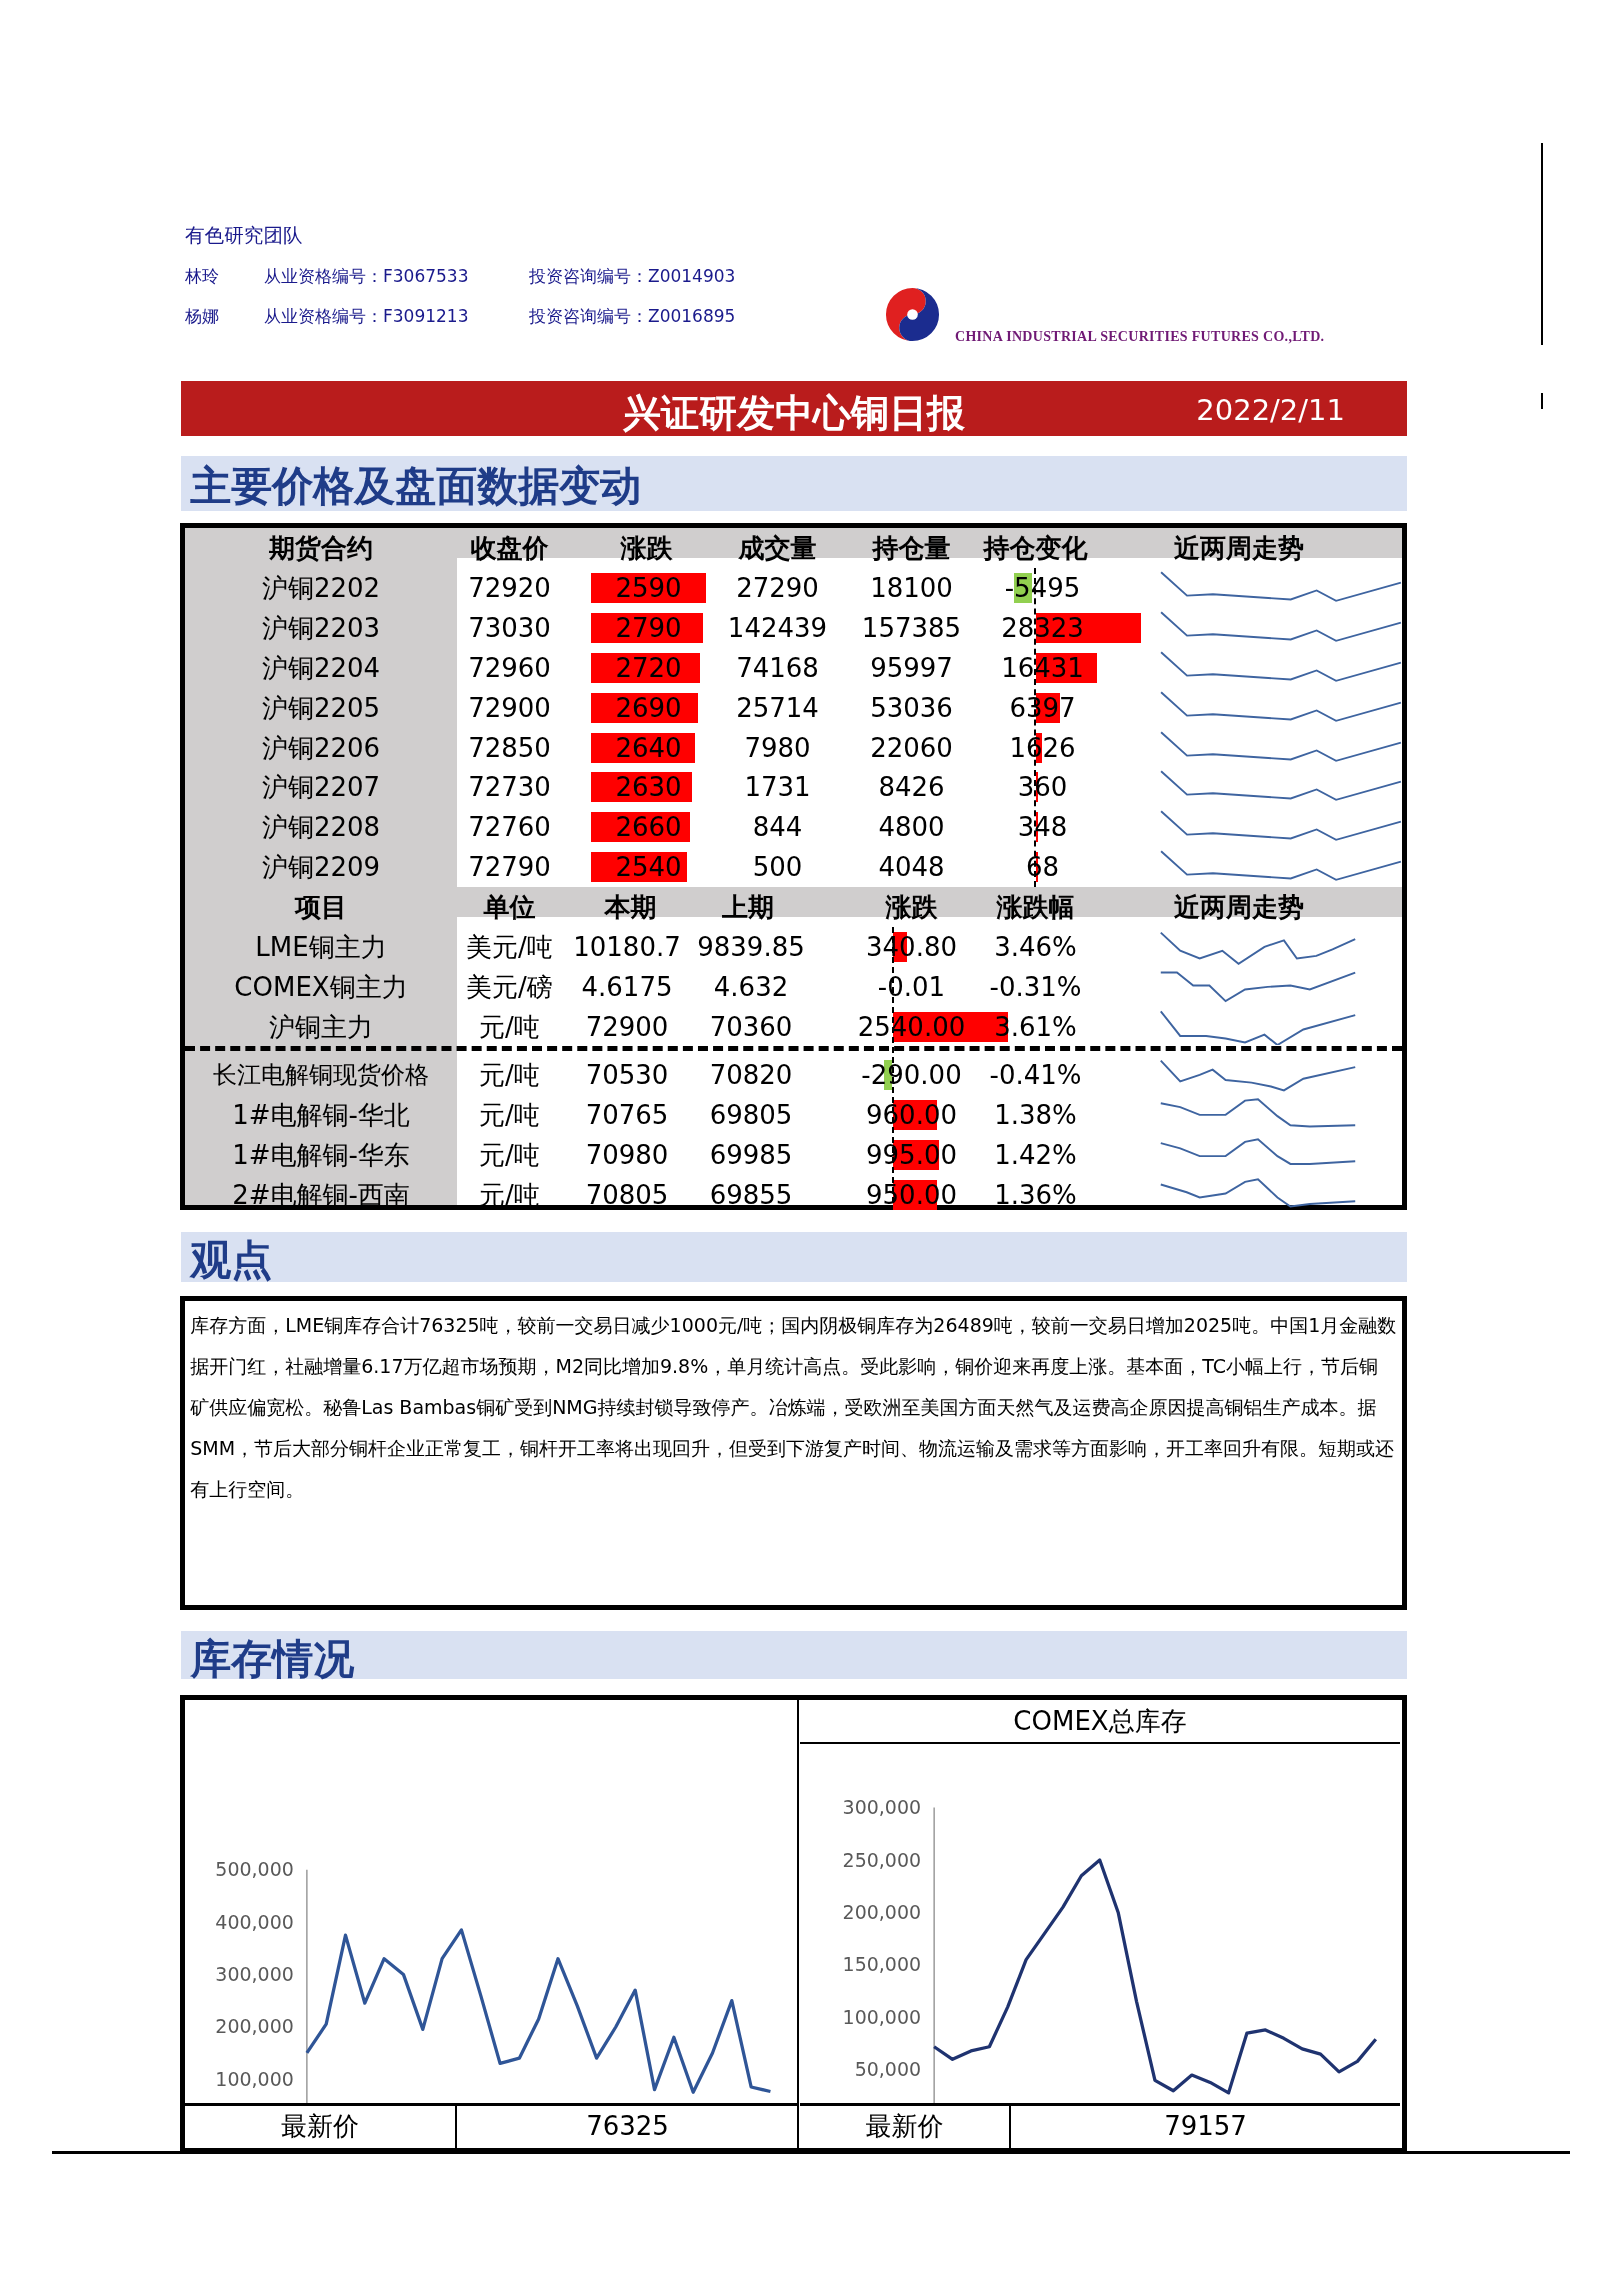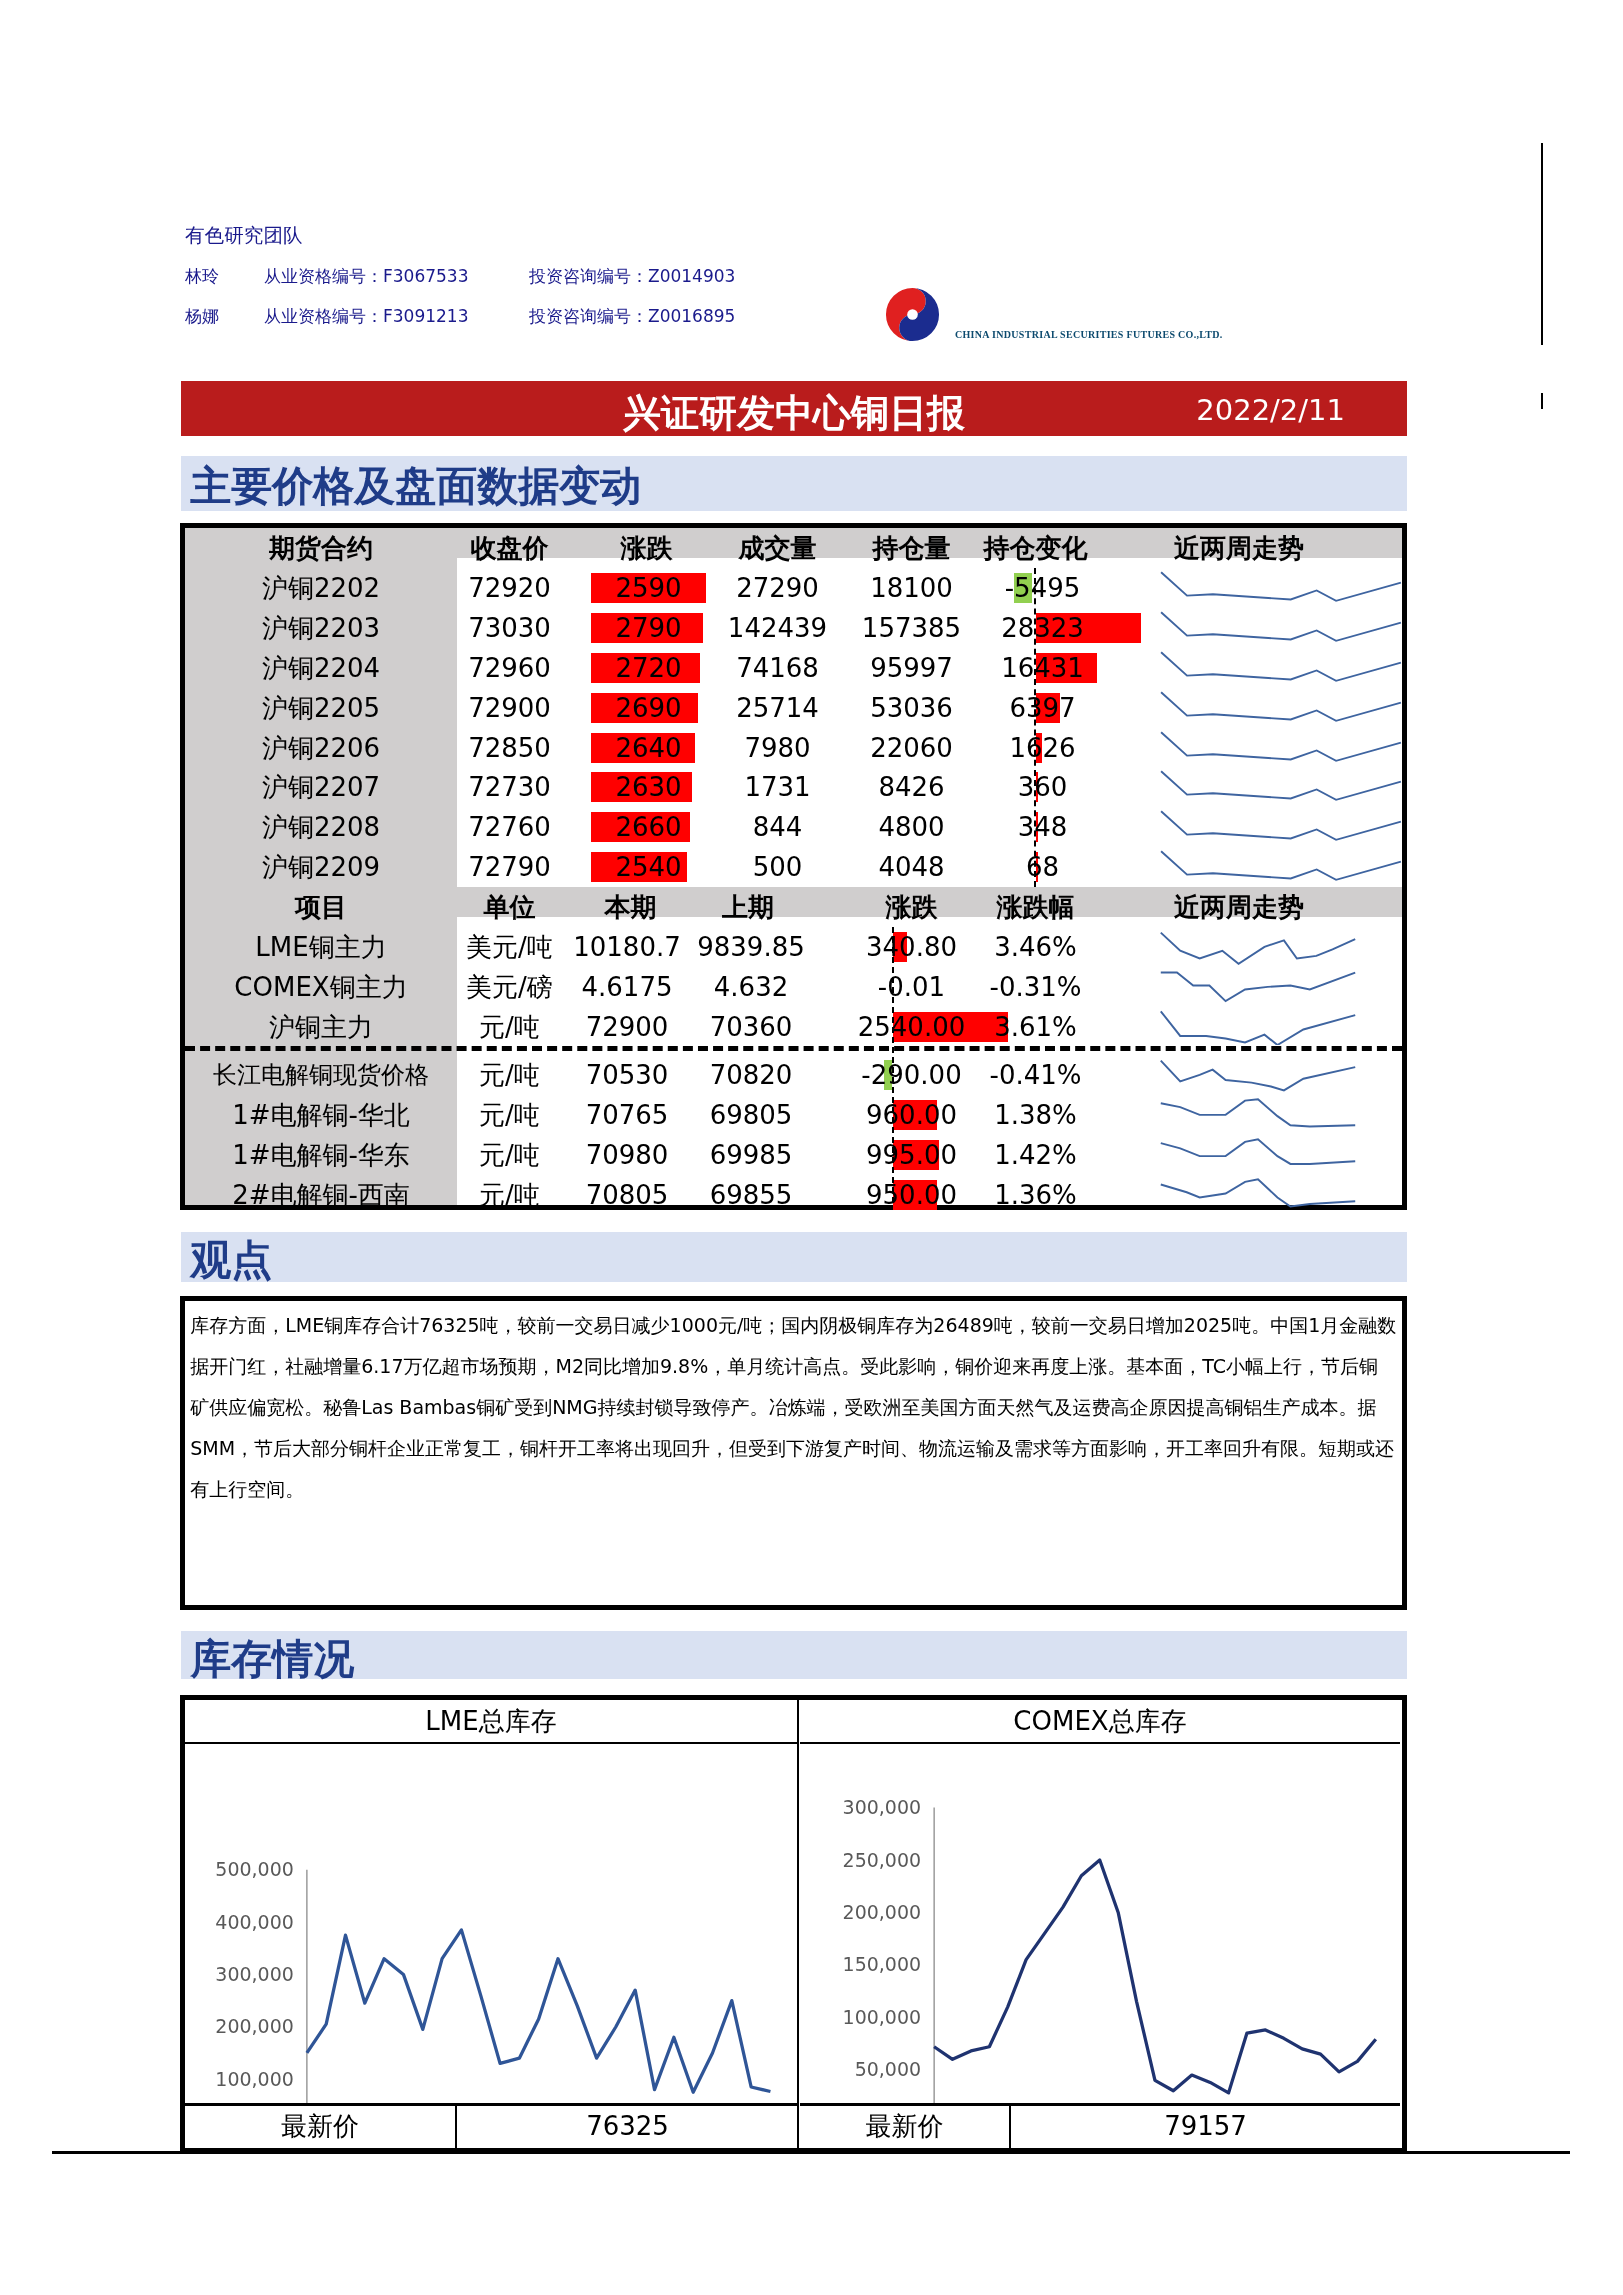--- a/index.html
+++ b/index.html
@@ -4,21 +4,21 @@
 <style>
   html, body { margin:0; padding:0; background:#ffffff; }
   body { width:1623px; height:2295px; position:relative; overflow:hidden; font-family:"DejaVu Sans", "Liberation Sans", sans-serif; }
   .abs { position:absolute; }
   .team-title { left:185px; top:222px; font-size:19.6px; color:#1a1a8c; }
   .team-row { left:185px; font-size:17px; color:#1a1a8c; white-space:nowrap; }
   .team-row span { position:absolute; top:0; }
   .logo { left:870px; top:278px; width:537px; height:75px; }
   .logo-mark { position:absolute; left:13px; top:6.5px; width:59px; height:59px; }
   .logo-cn { position:absolute; left:85px; top:0px; font-family:"DejaVu Serif","Liberation Serif",serif; font-weight:bold; font-size:44px; color:#333; letter-spacing:2.6px; white-space:nowrap; }
-  .logo-en { position:absolute; left:85px; top:51px; font-family:"Liberation Serif","DejaVu Serif",serif; font-weight:bold; font-size:10px; color:#0c4a6e; white-space:nowrap; letter-spacing:0.3px; }
+  .logo-en { position:absolute; left:85px; top:51px; font-family:"Liberation Serif","DejaVu Serif",serif; font-weight:bold; font-size:14px; color:#701a75; white-space:nowrap; letter-spacing:0.3px; }
   .title-bar { left:181px; top:381px; width:1226px; height:55px; background:#b91c1c; }
   .title-bar .t { position:absolute; left:0; width:100%; text-align:center; top:6.5px; font-size:38px; font-weight:bold; color:#fff; }
   .title-bar .d { position:absolute; right:62px; top:11.8px; font-size:29px; color:#fff; }
   .sec { left:181px; width:1226px; background:#D9E1F2; }
   .sec .h { position:absolute; left:9.2px; font-weight:bold; color:#1F3C88; font-size:41px; }
   .tbl { left:180px; top:523px; width:1227px; height:687px; border:5.9px solid #000; box-sizing:border-box; background:#fff; }
   .row { position:absolute; left:0; width:100%; height:30px; }
   .hdr { background:#D0CECE; }
   .cell { position:absolute; top:0; height:40px; line-height:40px; text-align:center; font-size:26px; color:#000; white-space:nowrap; }
   .hdr .cell { font-weight:bold; }
@@ -304,21 +304,20 @@
   <p>库存方面，LME铜库存合计76325吨，较前一交易日减少1000元/吨；国内阴极铜库存为26489吨，较前一交易日增加2025吨。中国1月金融数据开门红，社融增量6.17万亿超市场预期，M2同比增加9.8%，单月统计高点。受此影响，铜价迎来再度上涨。基本面，TC小幅上行，节后铜矿供应偏宽松。秘鲁Las Bambas铜矿受到NMG持续封锁导致停产。冶炼端，受欧洲至美国方面天然气及运费高企原因提高铜铝生产成本。据SMM，节后大部分铜杆企业正常复工，铜杆开工率将出现回升，但受到下游复产时间、物流运输及需求等方面影响，开工率回升有限。短期或还有上行空间。</p>
 </div>
 
 <div class="abs sec" style="top:1631px;height:48px;">
   <div class="h" style="top:1.3px;">库存情况</div>
 </div>
 
 <div class="abs inv">
 
   <div class="panel" style="left:0;width:612px;border-right:2.6px solid #000;">
-    <div class="ptitle">LME总库存</div>
     <svg id="lme-chart" style="position:absolute;left:0;top:44px;" width="609" height="360" viewBox="0 0 930 550">
         <line x1="186" y1="592" x2="186" y2="192" stroke="#8c8c8c" stroke-width="2"></line>
         <line x1="186" y1="592" x2="894.2" y2="592" stroke="#8c8c8c" stroke-width="2"></line>
         <text x="166" y="602" text-anchor="end" font-size="29" fill="#595959" font-family="DejaVu Sans, sans-serif">0</text>
         <text x="166" y="522" text-anchor="end" font-size="29" fill="#595959" font-family="DejaVu Sans, sans-serif">100,000</text>
         <text x="166" y="442" text-anchor="end" font-size="29" fill="#595959" font-family="DejaVu Sans, sans-serif">200,000</text>
         <text x="166" y="362" text-anchor="end" font-size="29" fill="#595959" font-family="DejaVu Sans, sans-serif">300,000</text>
         <text x="166" y="282" text-anchor="end" font-size="29" fill="#595959" font-family="DejaVu Sans, sans-serif">400,000</text>
         <text x="166" y="202" text-anchor="end" font-size="29" fill="#595959" font-family="DejaVu Sans, sans-serif">500,000</text>
         <text x="186" y="657" text-anchor="middle" font-size="29" fill="#595959" font-family="DejaVu Sans, sans-serif">2016-04-11</text>

